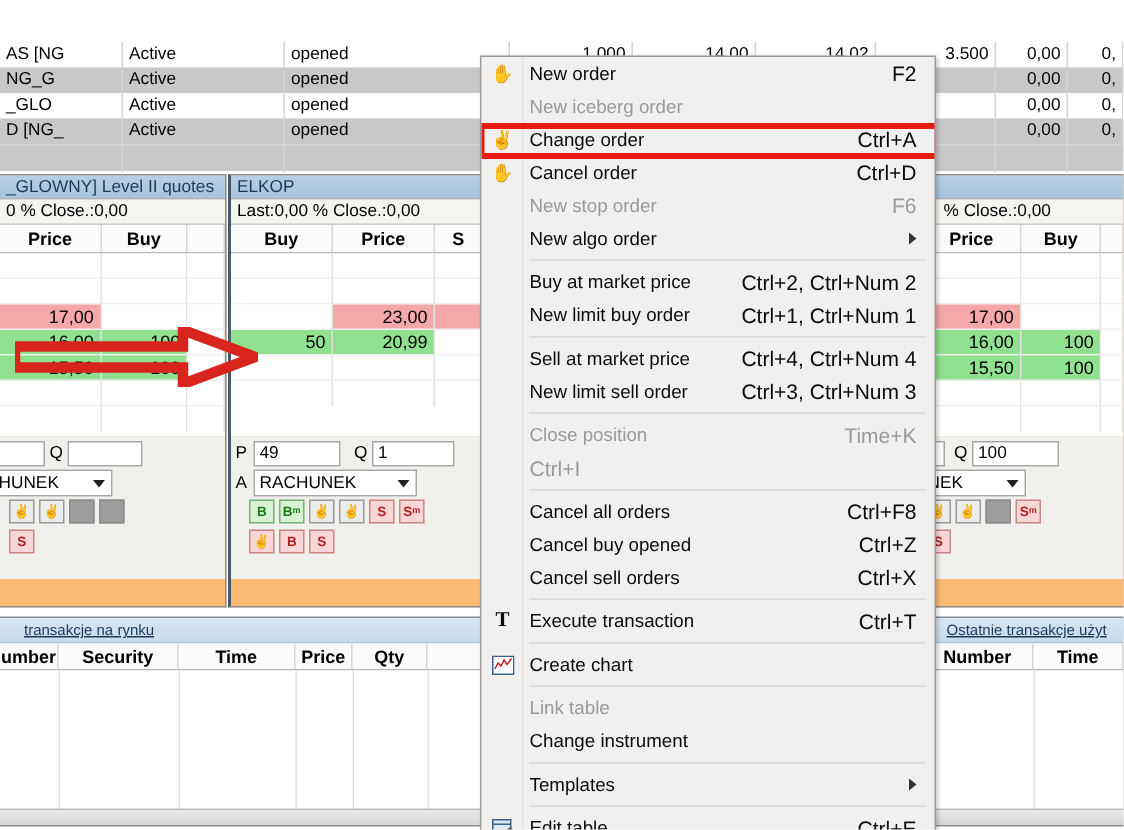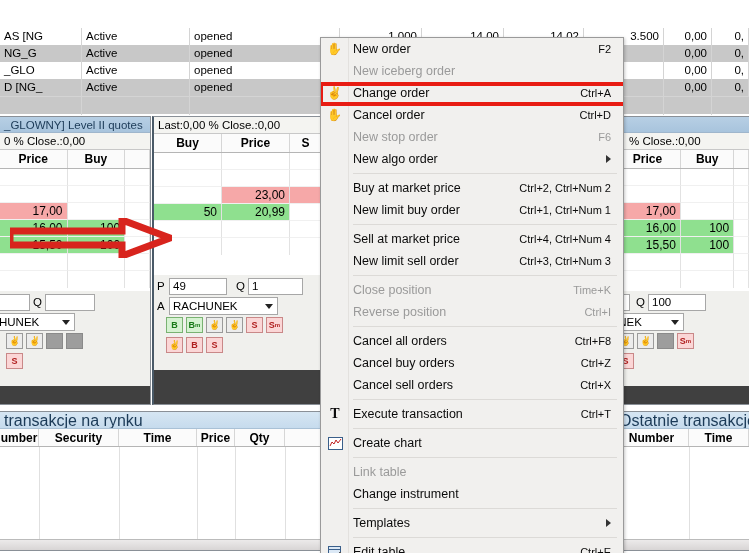--- a/index.html
+++ b/index.html
@@ -36,21 +36,21 @@
   .ot-cell.num { text-align: right; }
   .ot-filler {
     position: absolute; left: 0; top: 68px; width: 749px; height: 18px;
     background: #c8c8c8; border-top: 1px solid #d4d4d4;
   }
   .ot-filler .seg { position:absolute; top:0; height:18px; border-right:1px solid #d4d4d4; }
 
   
   .panel {
     position: absolute;
-    background: #404040;
+    background: #fdba74;
     border: 1px solid #8a9097;
   }
   .panel-title {
     height: 16px; line-height: 16px;
     padding: 0 4px;
     font-size: 11.5px;
     color: #1b3a57;
     background: linear-gradient(to bottom, #b7cfe4, #a8c4dd);
     border-bottom: 1px solid #9fb6cc;
     white-space: nowrap; overflow: hidden;
@@ -117,25 +117,25 @@
     line-height: 1;
   }
   .mini-btn.b { background: #d6f2d2; border-color: #79b272; color: #1a7a1a; }
   .mini-btn.s { background: #fbd6d6; border-color: #c98888; color: #b02020; }
   .mini-btn.gray { background: #9d9d9d; border-color: #8a8a8a; color: #6c6c6c; }
   .mini-btn.hand { background: #ececec; border-color: #9a9a9a; color: #555; }
   .mini-btn sup { font-size: 6px; vertical-align: super; }
 
   
   .bt-title {
-    height: 17px; line-height: 17px; padding: 0 4px;
-    font-size: 16px; color: #1b3a57;
+    height: 17px; line-height: 17px; padding: 0 16px;
+    font-size: 10px; color: #1b3a57;
     background: linear-gradient(to bottom, #d6e6f3, #c6dbed);
     border-bottom: 1px solid #a9c1d6;
-    white-space: nowrap; overflow: hidden;
+    white-space: nowrap; overflow: hidden; text-decoration: underline;
   }
   .bt-hdr { display: flex; height: 18px; background: #fbfbfb; border-bottom: 1px solid #b5b5b5; }
   .bt-hdr div {
     line-height: 18px; text-align: center; font-weight: bold; font-size: 12px;
     border-right: 1px solid #d6d6d6; overflow: hidden; white-space: nowrap;
   }
   .bt-body { background: #ffffff; position: relative; }
   .bt-colsep { position: absolute; top: 0; bottom: 0; width: 1px; background: #e0e0e0; }
 
   
@@ -157,21 +157,21 @@
     position: relative;
     height: 22px;
     display: flex; align-items: center;
     font-size: 12.5px;
     color: #0b0b0b;
     padding-left: 32px;
     white-space: nowrap;
   }
   .mi.disabled { color: #9a9a9a; }
   .mi .mi-label { flex: 1; }
-  .mi .mi-accel { padding-right: 12px; font-size: 11px; }
+  .mi .mi-accel { padding-right: 12px; font-size: 14px; }
   .mi.disabled .mi-accel { color: #9a9a9a; }
   .mi .mi-icon {
     position: absolute; left: 4px; top: 2px;
     width: 20px; height: 18px;
     display: flex; align-items: center; justify-content: center;
     font-size: 12px;
   }
   .mi .submenu-arrow {
     width: 0; height: 0; margin-right: 12px;
     border-top: 4px solid transparent; border-bottom: 4px solid transparent;
@@ -318,20 +318,21 @@
         <div class="mini-btn gray"></div>
         <div class="mini-btn gray"></div>
       </div>
       <div class="btn-row" style="padding-left:6px">
         <div class="mini-btn s">S</div>
       </div>
     </div>
   </div>
 
   <div class="panel" style="left:152px; top:88px; width:172px; height:289px; border-left:2px solid #4a5a68;">
+    <div class="panel-title">ELKOP</div>
     <div class="panel-sub">Last:0,00    % Close.:0,00</div>
     <div class="quote-hdr">
       <div style="width:68px">Buy</div>
       <div style="width:68px">Price</div>
       <div style="width:32px">S</div>
     </div>
     <div class="quote-body" style="height:122px">
       <div class="qrow">
         <div class="qcell blank" style="width:68px"></div>
         <div class="qcell blank" style="width:68px"></div>
@@ -560,31 +561,30 @@
       <span class="mi-label">New limit sell order</span>
       <span class="mi-accel">Ctrl+3, Ctrl+Num 3</span>
     </div>
     <div class="ctx-sep"></div>
 
     <div class="mi disabled">
       <span class="mi-label">Close position</span>
       <span class="mi-accel">Time+K</span>
     </div>
     <div class="mi disabled">
-      <span class="mi-label">Reverse position</span>
       <span class="mi-accel">Ctrl+I</span>
     </div>
     <div class="ctx-sep"></div>
 
     <div class="mi">
       <span class="mi-label">Cancel all orders</span>
       <span class="mi-accel">Ctrl+F8</span>
     </div>
     <div class="mi">
-      <span class="mi-label">Cancel buy orders</span>
+      <span class="mi-label">Cancel buy opened</span>
       <span class="mi-accel">Ctrl+Z</span>
     </div>
     <div class="mi">
       <span class="mi-label">Cancel sell orders</span>
       <span class="mi-accel">Ctrl+X</span>
     </div>
     <div class="ctx-sep"></div>
 
     <div class="mi">
       <span class="mi-icon" style="font-weight:bold;font-size:14px;font-family:'Liberation Serif',serif;">T</span>

